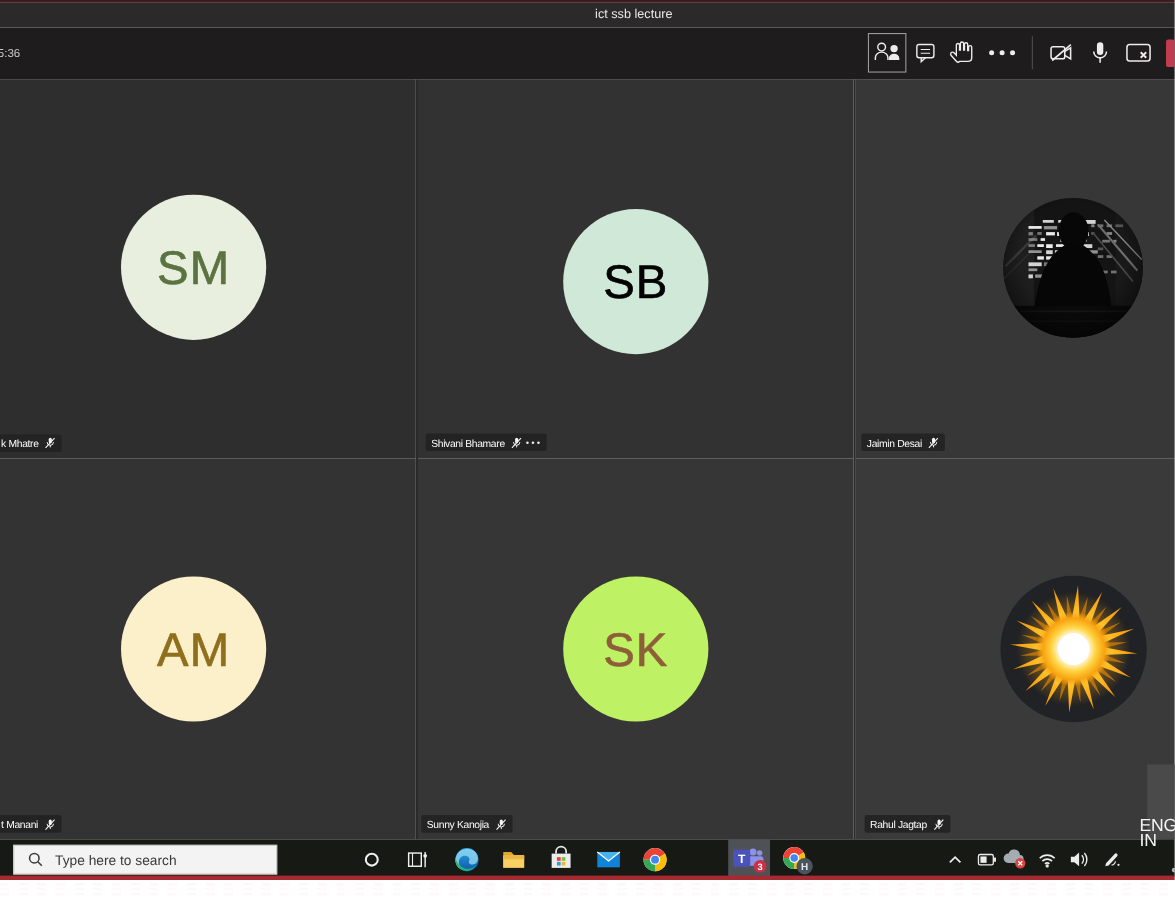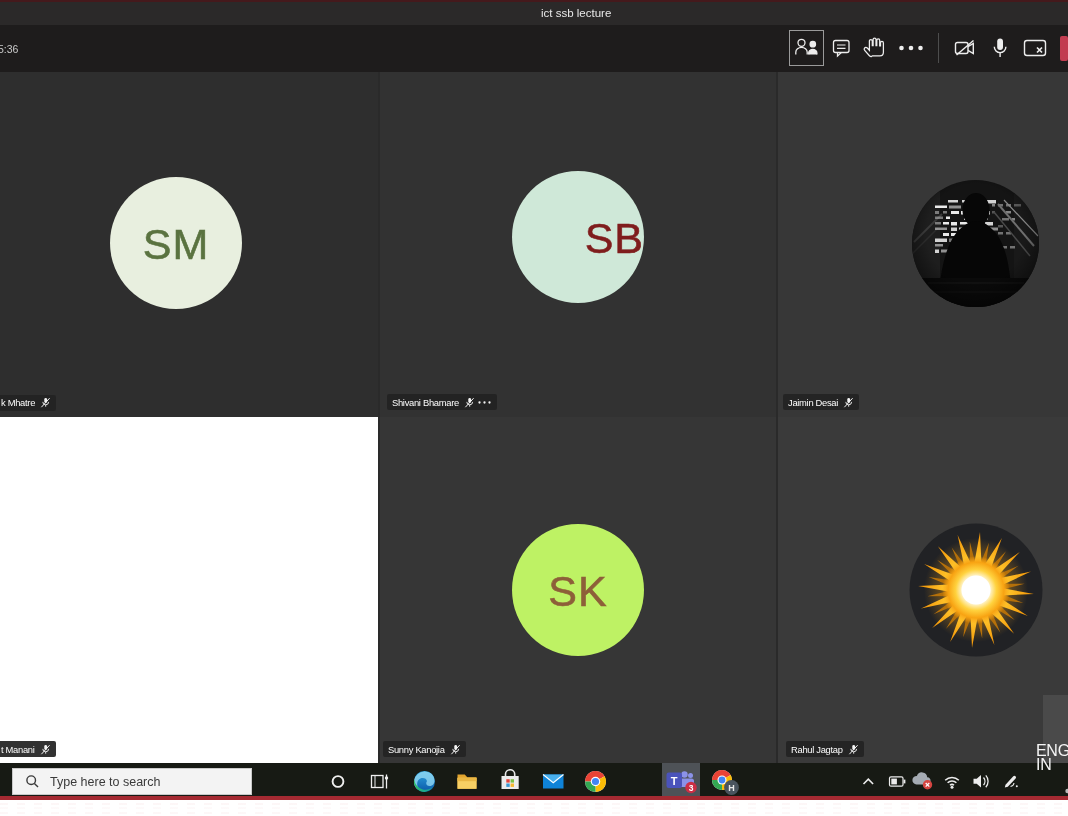--- a/index.html
+++ b/index.html
@@ -22,21 +22,21 @@
   #t2 { left:380px; top:72px;  width:396px; height:345px; background:#323232; }
   #t3 { left:778px; top:72px;  width:290px; height:345px; background:#373737; }
   #t4 { left:0;     top:417px; width:378px; height:346px; background:#333333; }
   #t5 { left:380px; top:417px; width:396px; height:346px; background:#363636; }
   #t6 { left:778px; top:417px; width:290px; height:346px; background:#3a3a3a; }
   .gapv { background:#2a2a2a; width:2px; }
 
   .avatar { border-radius:50%; width:132px; height:132px; text-align:center;
     font-size:43px; line-height:134px; letter-spacing:1px; -webkit-text-stroke:0.6px currentColor;}
   #av1 { left:110px; top:105px; background:#e8efdf; color:#5a7340; }
-  #av2 { left:132px; top:99px; background:#cfe8d8; color:#7f1d1d;text-align:right; }
+  #av2 { left:132px; top:118px; background:#cfe8d8; color:#000000; }
   #av4 { left:110px; top:107px; background:#fbf0ca; color:#8f6e1c; }
   #av5 { left:132px; top:107px; background:#bef264; color:#8d5f39; }
 
   .ntag { height:16px; background:rgba(34,34,34,0.93); color:#fdfdfd;
     font-size:9.4px; display:flex; align-items:center; padding:0 5px; letter-spacing:-0.3px;
     white-space:nowrap; border-radius:2px; }
   .ntag svg.mico { margin-left:5px; }
 
   
   #rpanel { left:1043px; top:695px; width:25px; height:68px; background:#4a4a4a; }
@@ -58,20 +58,23 @@
 <body>
 <div id="screen">
 
   <div id="t1" class="abs tile">
       <div id="av1" class="abs avatar">SM</div>
     </div>
   <div id="t2" class="abs tile">
       <div id="av2" class="abs avatar">SB</div>
     </div>
   <div id="t3" class="abs tile"></div>
+  <div id="t4" class="abs tile">
+      <div id="av4" class="abs avatar">AM</div>
+    </div>
   <div id="t5" class="abs tile">
       <div id="av5" class="abs avatar">SK</div>
     </div>
   <div id="t6" class="abs tile"></div>
   <div class="abs gapv" style="left:378px;top:72px;height:691px;"></div>
   <div class="abs gapv" style="left:776px;top:72px;height:691px;"></div>
 
   <svg id="ph3" class="abs" style="left:912px;top:180px;" width="127" height="127" viewBox="0 0 127 127">
     <defs>
       <clipPath id="c3">

